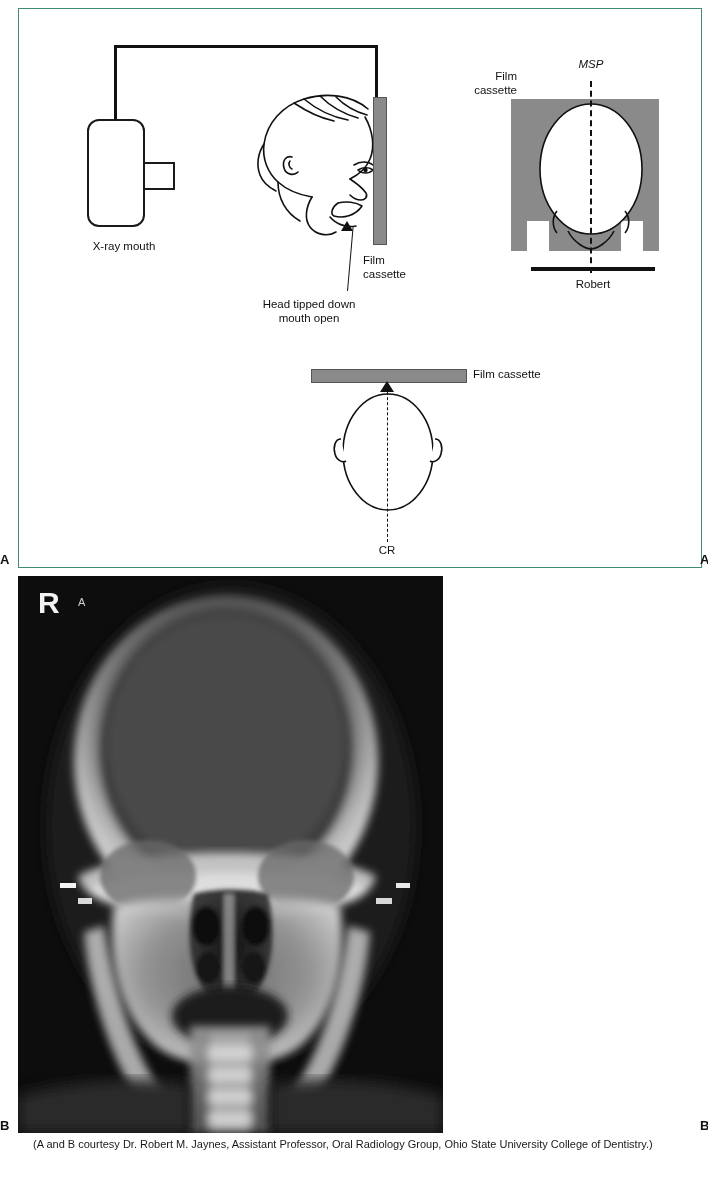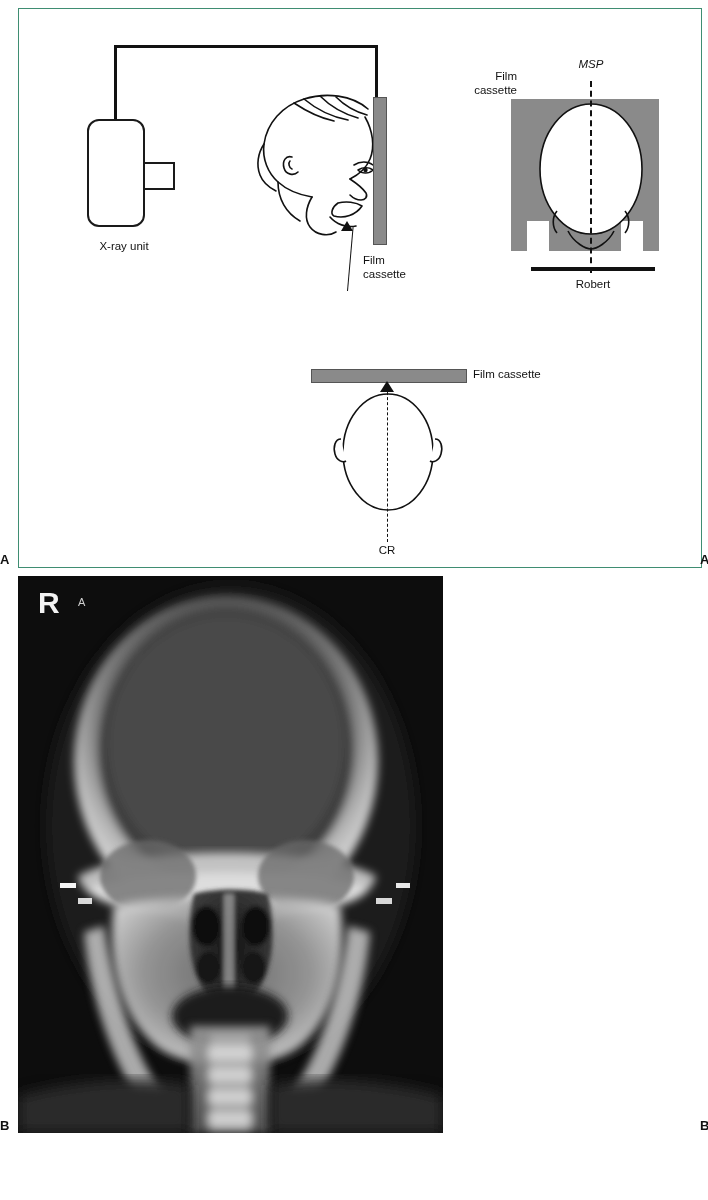--- a/index.html
+++ b/index.html
@@ -244,21 +244,21 @@
 <div id="page">
 
   <div id="panel-a">
 
     <div id="arm-vert-left"></div>
     <div id="arm-horiz"></div>
     <div id="arm-vert-right"></div>
 
     <div id="xray-unit"></div>
     <div id="xray-collimator"></div>
-    <div class="lbl" style="left:40px; top:230px; width:130px;">X-ray unit</div>
+    <div class="lbl" style="left:40px; top:230px; width:130px;">X-ray mouth</div>
 
     <svg class="svgfig" style="left:215px; top:78px;" width="150" height="165" viewBox="0 0 150 165">
       <g fill="none" stroke="#111" stroke-width="1.6" stroke-linecap="round" stroke-linejoin="round">
 
         <path d="M134 22 C118 8 92 5 70 12 C48 19 33 36 30 57 C28 72 34 86 44 95 C54 104 66 108 78 110"></path>
 
         <path d="M30 57 C24 66 22 78 26 88 C29 96 36 101 42 104"></path>
 
         <path d="M60 16 C72 24 86 31 100 34"></path>
         <path d="M70 12 C82 22 98 30 114 33"></path>
@@ -280,20 +280,22 @@
 
         <path d="M96 130 C102 137 112 141 122 139"></path>
         <path d="M78 110 C72 120 70 132 76 140 C82 148 94 150 102 145"></path>
 
         <path d="M44 95 C44 112 52 126 66 134"></path>
       </g>
     </svg>
 
     <div id="tip-arrow-line"></div>
     <div id="tip-arrow-head"></div>
+    <div class="lbl" style="left:190px; top:288px; width:200px;">Head tipped down
+mouth open</div>
 
     <div id="cassette-side"></div>
     <div class="lbl left" style="left:344px; top:244px; width:80px; text-align:left;">Film
 cassette</div>
 
     <div id="cassette-floor"></div>
     <div id="cassette-floor-notch-l"></div>
     <div id="cassette-floor-notch-r"></div>
 
     <svg class="svgfig" style="left:489px; top:82px;" width="166" height="170" viewBox="0 0 166 170">
@@ -432,14 +434,15 @@
       <rect x="358" y="322" width="16" height="6" fill="#ededed" opacity="0.9"></rect>
     </svg>
 
     <div id="rad-marker">R</div>
     <div id="rad-marker-sub">A</div>
   </div>
 
   <div class="panel-letter" id="letter-b">B</div>
   <div class="panel-letter" id="letter-b-right">B</div>
 
+  <div id="caption">(A and B courtesy Dr. Robert M. Jaynes, Assistant Professor, Oral Radiology Group, Ohio State University College of Dentistry.)</div>
 
 </div>
 
 </body></html>

